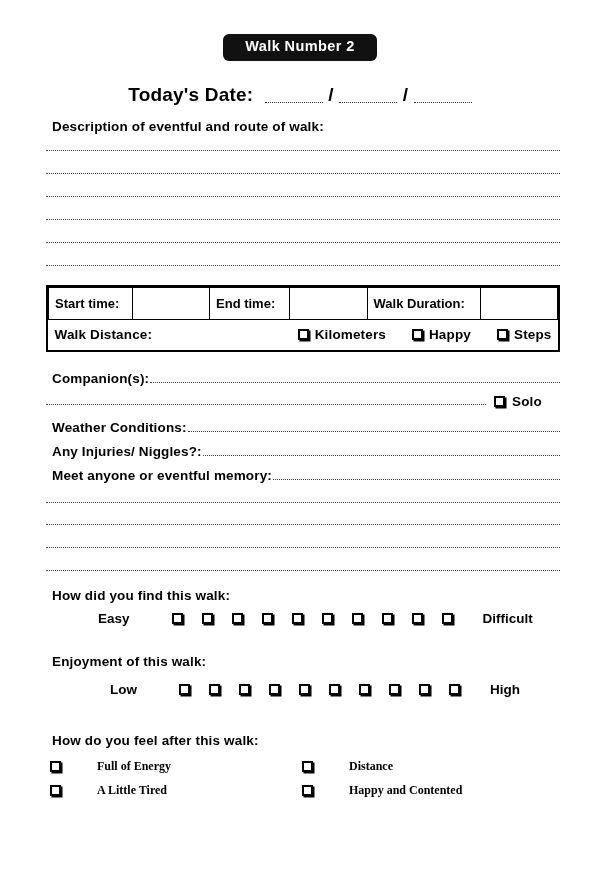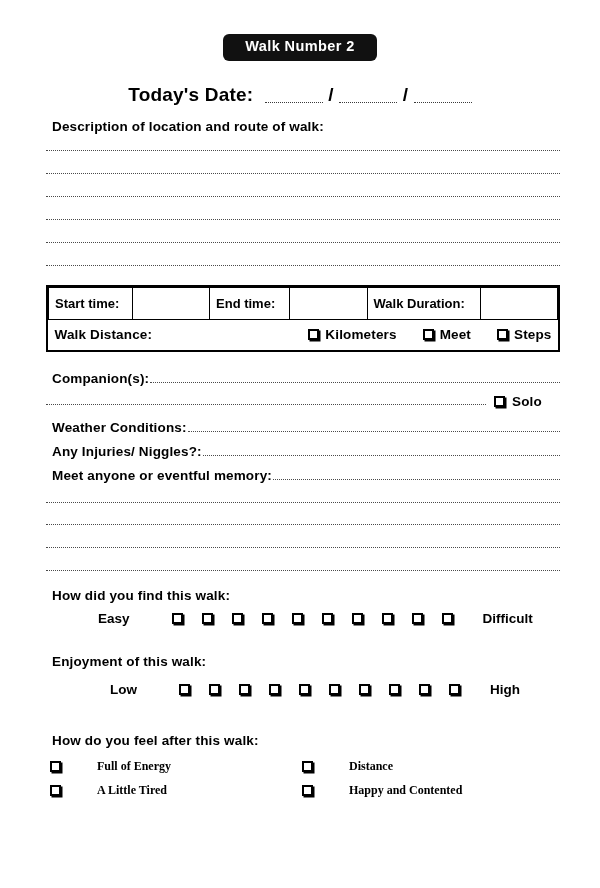--- a/index.html
+++ b/index.html
@@ -210,21 +210,21 @@
 
   <div class="date-row">
     <span>Today's Date:</span>
     <span class="dseg d1"></span>
     <span class="slash">/</span>
     <span class="dseg d2"></span>
     <span class="slash">/</span>
     <span class="dseg d3"></span>
   </div>
 
-  <div class="lbl abs" id="desc-label">Description of location and route of walk:</div>
+  <div class="lbl abs" id="desc-label">Description of eventful and route of walk:</div>
 
   <div class="rule" style="left:46px; top:150px; width:514px;"></div>
   <div class="rule" style="left:46px; top:173px; width:514px;"></div>
   <div class="rule" style="left:46px; top:196px; width:514px;"></div>
   <div class="rule" style="left:46px; top:219px; width:514px;"></div>
   <div class="rule" style="left:46px; top:242px; width:514px;"></div>
   <div class="rule" style="left:46px; top:265px; width:514px;"></div>
 
   <div class="tbl">
     <table>
@@ -240,21 +240,21 @@
       <tr class="r2">
         <td colspan="6">
           <div class="dist-row">
             <span class="dl lbl">Walk Distance:</span>
             <span class="opt">
               <span class="cbx"></span>
               <span class="lbl">Kilometers</span>
             </span>
             <span class="opt">
               <span class="cbx"></span>
-              <span class="lbl">Meet</span>
+              <span class="lbl">Happy</span>
             </span>
             <span class="opt">
               <span class="cbx"></span>
               <span class="lbl">Steps</span>
             </span>
           </div>
         </td>
       </tr>
     </tbody>
       </table>

